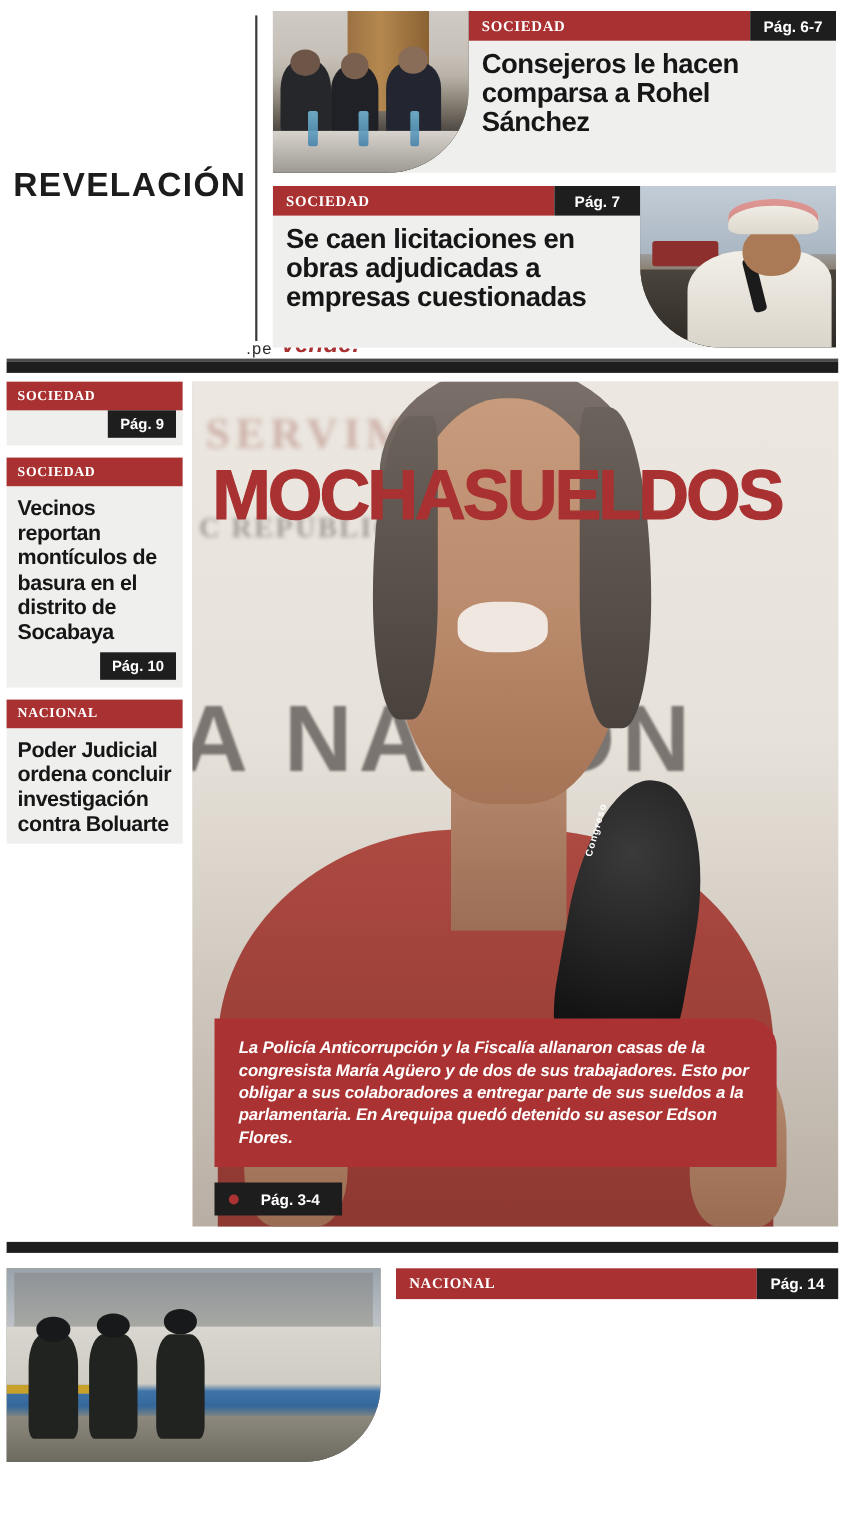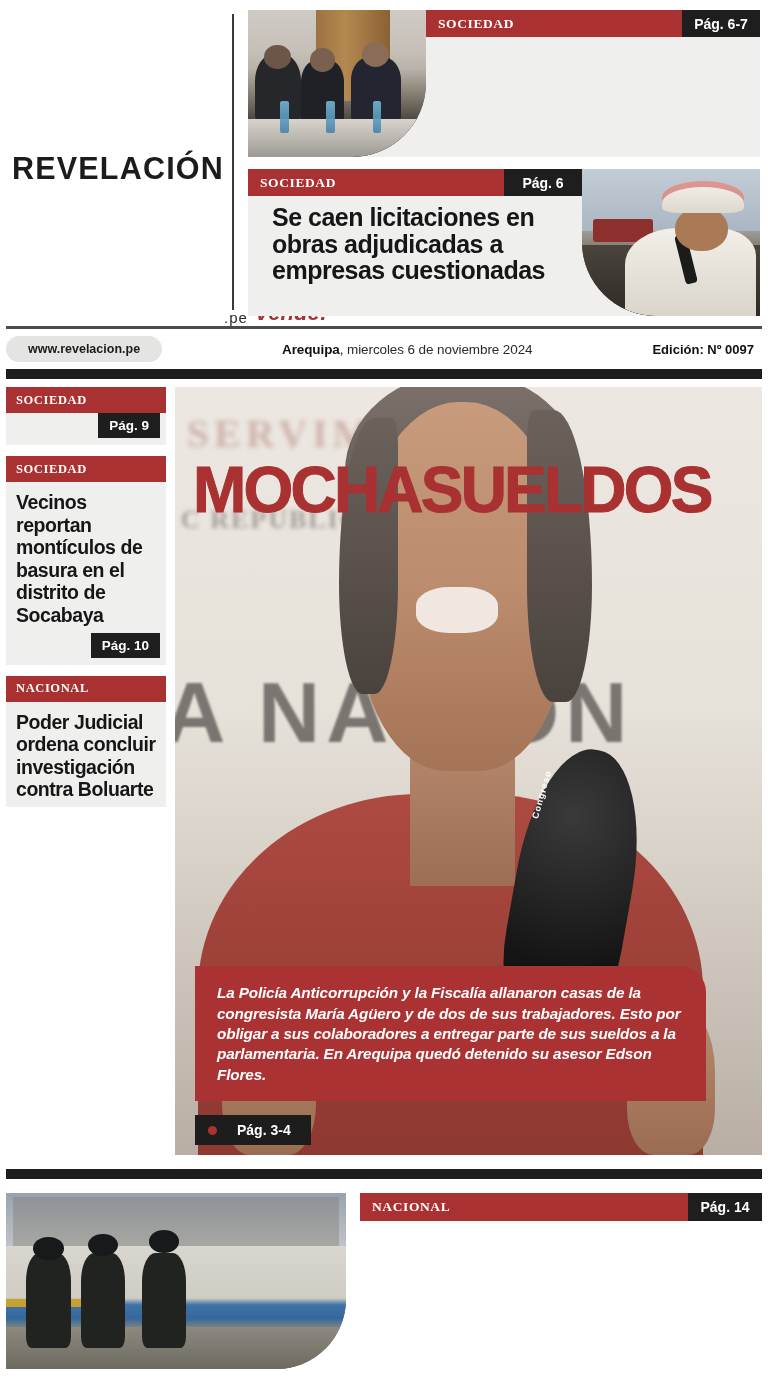--- a/index.html
+++ b/index.html
@@ -97,21 +97,21 @@
   .tag-page {
     flex: 0 0 auto; min-width: 78px; background: #1e1e1e; color: #fff;
     font-weight: 700; font-size: 14px;
     display: flex; align-items: center; justify-content: center; padding: 0 12px;
   }
   .card-headline {
     padding: 8px 14px 0 12px;
     font-weight: 700; font-size: 25px; line-height: 1.06;
     color: #161616; letter-spacing: -0.5px;
   }
-  .top-card.reverse .card-headline { padding-left: 24px; }
+  .top-card.reverse .card-headline { padding-left: 12px; }
 
   
   .rule-thin { height: 3px; background: #4b4b4b; margin: 0 6px; }
   .infobar {
     display: flex; align-items: center; height: 40px;
     padding: 0 10px 0 6px;
   }
   .site-pill {
     background: #e4e4e2; border-radius: 20px;
     padding: 6px 22px; font-size: 12.5px; font-weight: 700; color: #1c1c1c;
@@ -365,55 +365,49 @@
             <div class="bottle" style="left:18%"></div>
             <div class="bottle" style="left:44%"></div>
             <div class="bottle" style="left:70%"></div>
           </div>
         </div>
         <div class="card-body">
           <div class="card-tagrow">
             <div class="tag-cat">SOCIEDAD</div>
             <div class="tag-page">Pág. 6-7</div>
           </div>
+          <div class="card-headline">Consejeros le hacen comparsa a Rohel Sánchez</div>
         </div>
       </div>
 
       <div class="top-card reverse">
         <div class="card-photo">
           <div class="ph ph-mayor">
             <div class="sky"></div>
               <div class="road"></div>
               <div class="truck"></div>
             <div class="body"></div>
               <div class="mic"></div>
               <div class="face"></div>
               <div class="hat"></div>
           </div>
         </div>
         <div class="card-body">
           <div class="card-tagrow">
             <div class="tag-cat">SOCIEDAD</div>
-            <div class="tag-page">Pág. 6</div>
+            <div class="tag-page">Pág. 7</div>
           </div>
           <div class="card-headline">Se caen licitaciones en obras adjudicadas a empresas cuestionadas</div>
         </div>
       </div>
 
     </div>
   </div>
 
   <div class="rule-thin"></div>
-  <div class="infobar">
-    <div class="site-pill">www.revelacion.pe</div>
-    <div class="infobar-mid">
-      <b>Arequipa</b><span>, miercoles 6 de noviembre 2024</span>
-    </div>
-    <div class="infobar-edition">Edición: Nº 0097</div>
-  </div>
   <div class="rule-thick"></div>
 
   <div class="main">
 
     <div class="side-col">
 
       <div class="side-card">
         <div class="tag-cat">SOCIEDAD</div>
         <div class="side-pagerow">
           <span class="side-page">Pág. 9</span>

